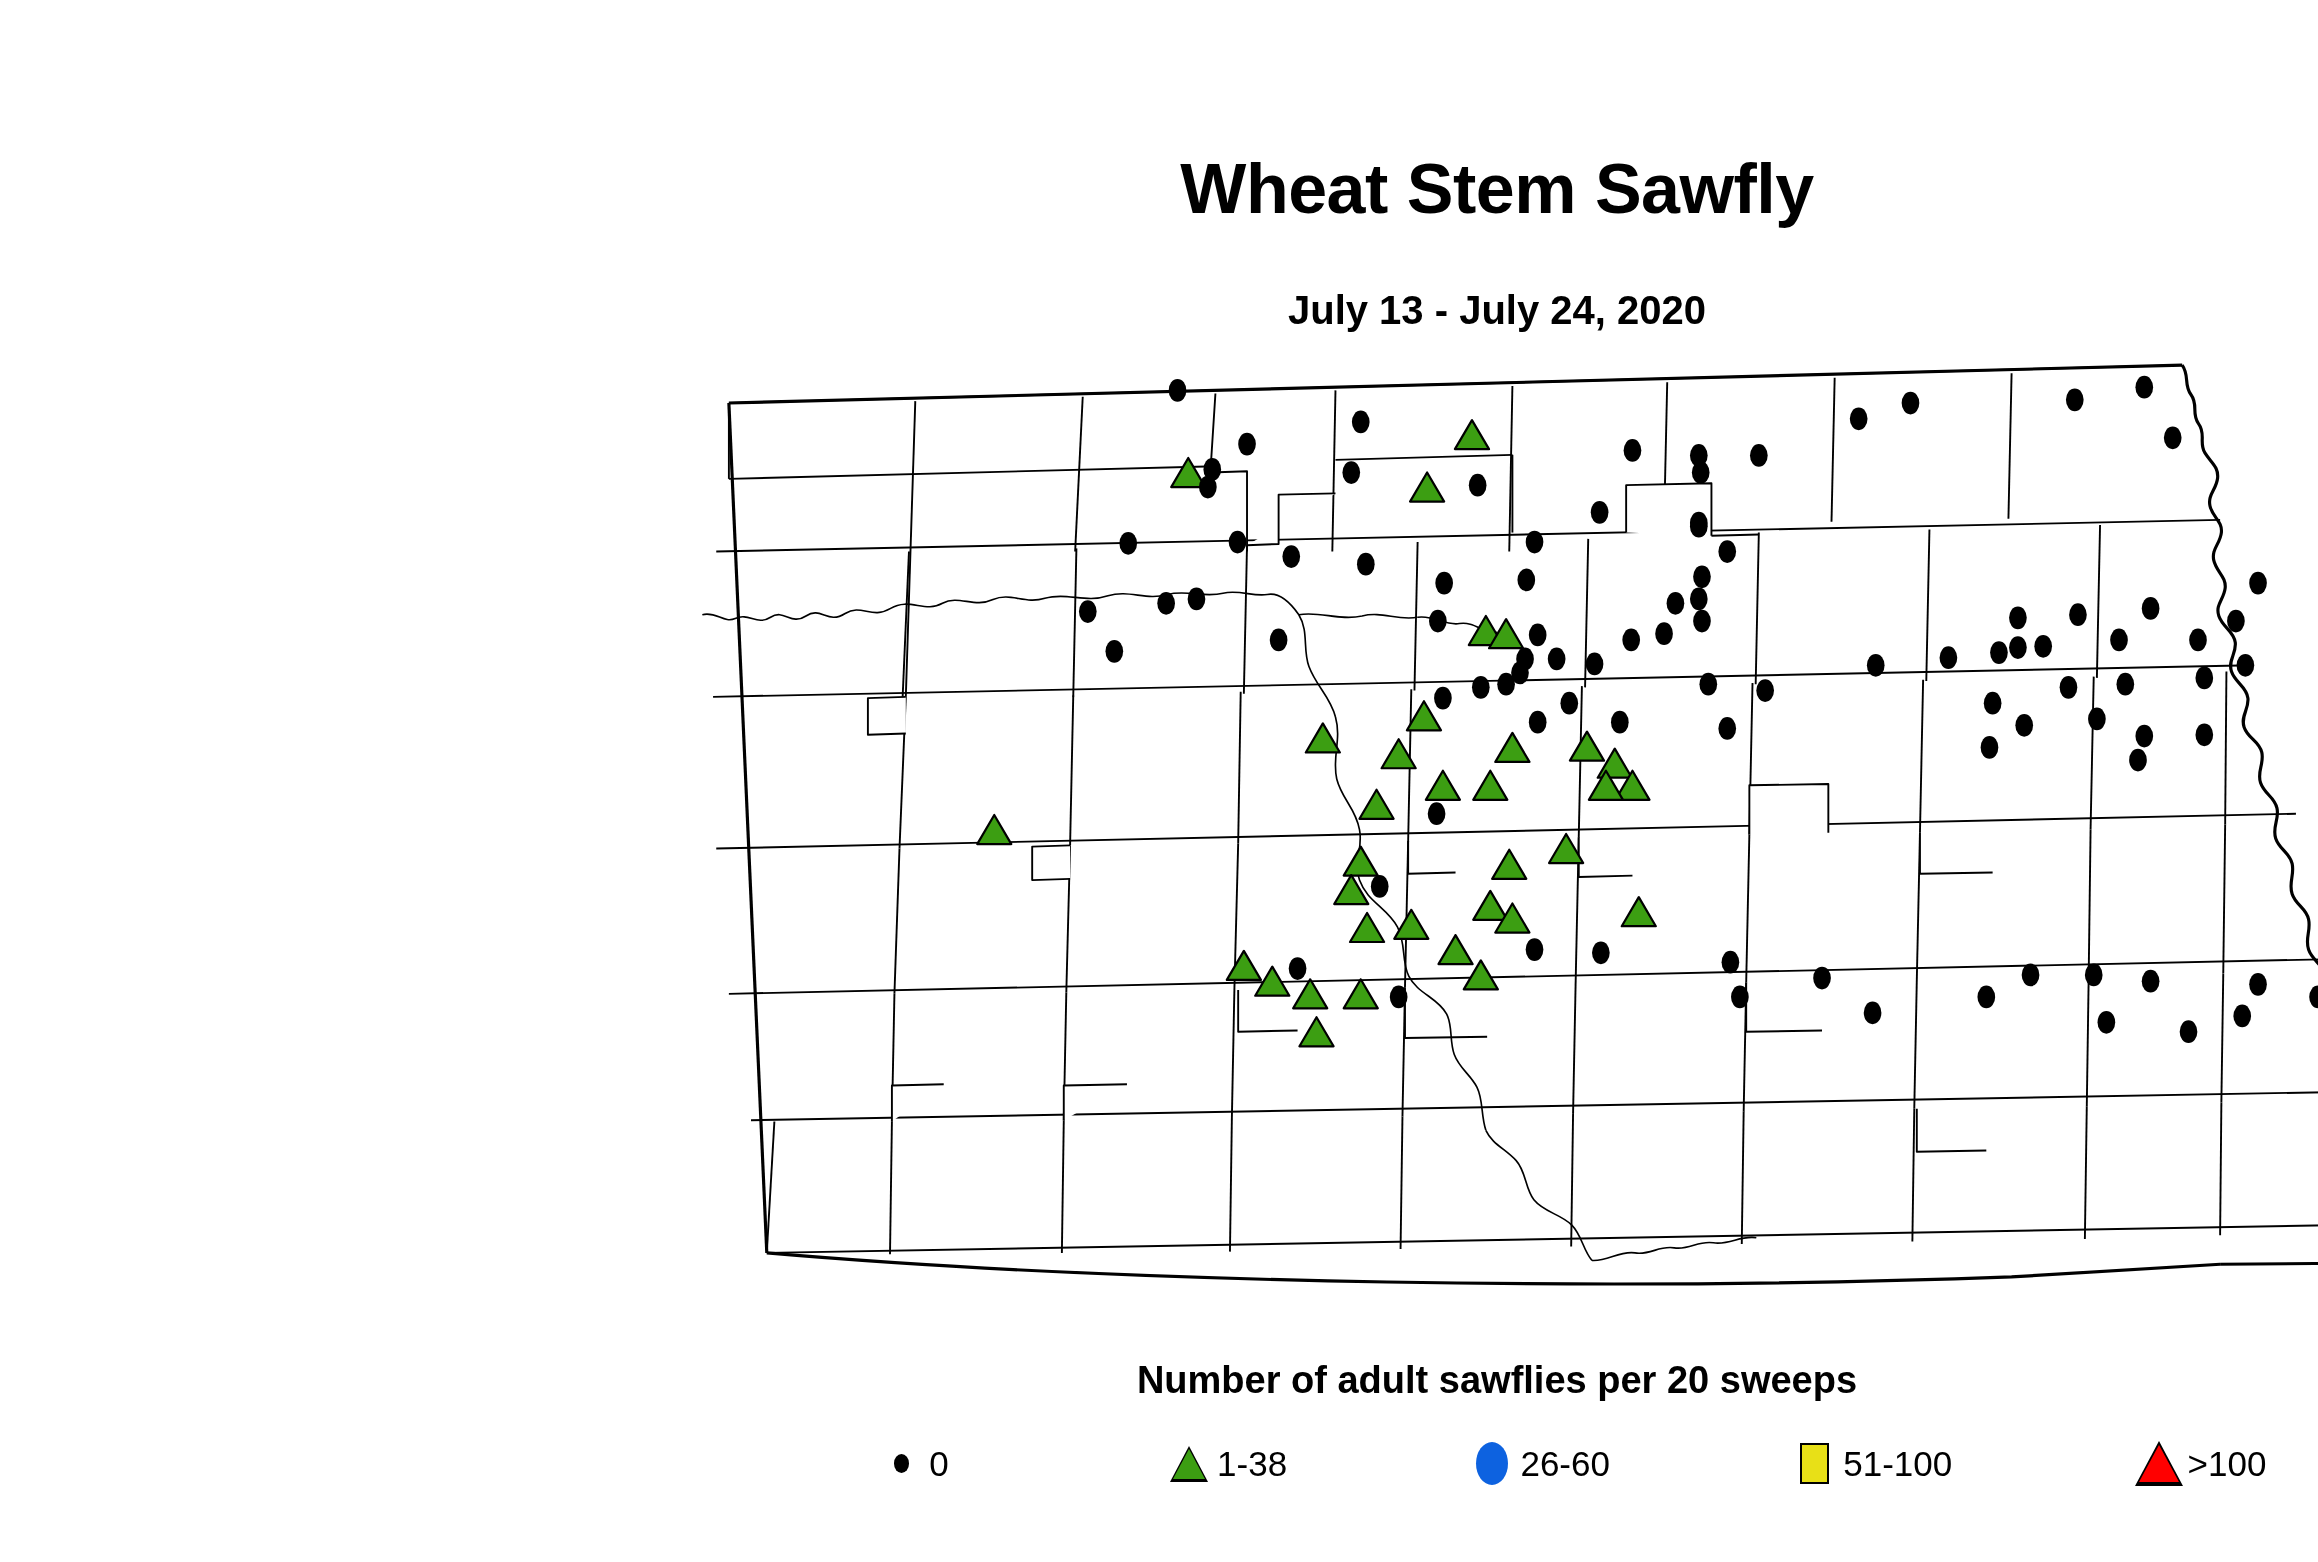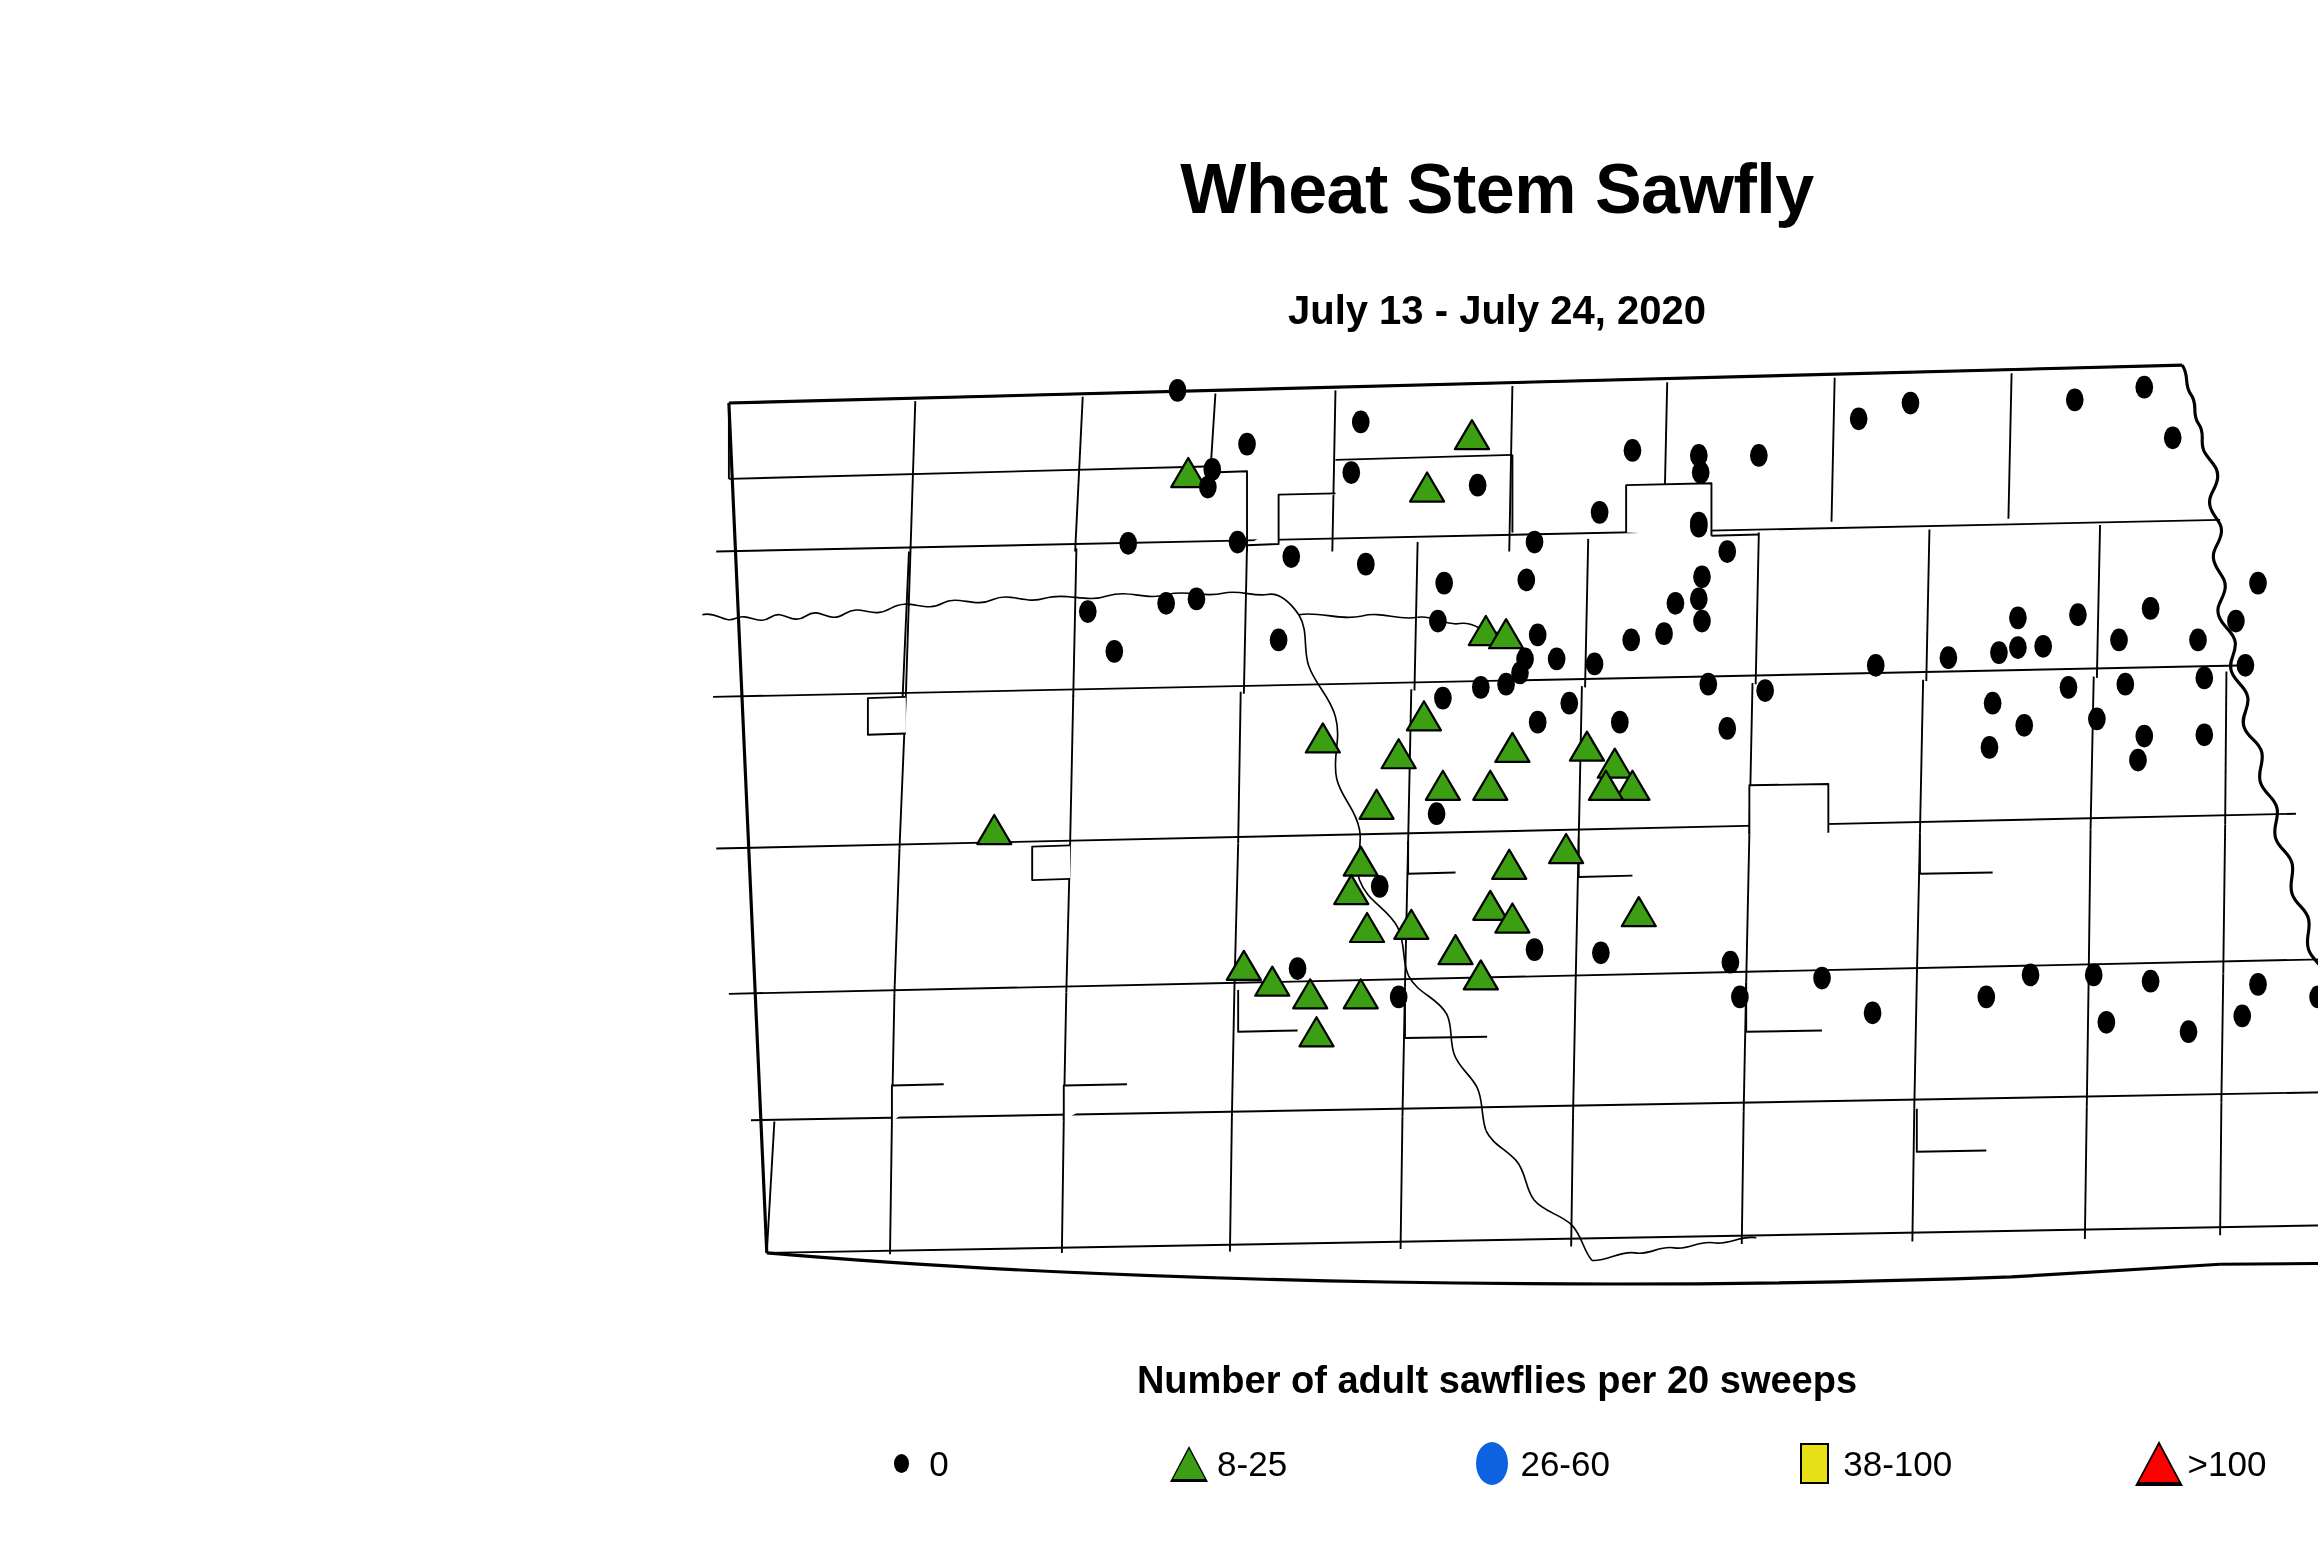--- a/index.html
+++ b/index.html
@@ -433,37 +433,37 @@
           <i class="sym-dot"></i>
         </span>
       <span class="lbl">0</span>
     </div>
     <div class="gap-a"></div>
 
     <div class="legend-item">
       <span class="sym">
           <i class="sym-tri-green"></i>
         </span>
-      <span class="lbl">8-25</span>
+      <span class="lbl">1-38</span>
     </div>
     <div class="gap-b"></div>
 
     <div class="legend-item">
       <span class="sym">
           <i class="sym-circle-blue"></i>
         </span>
       <span class="lbl">26-60</span>
     </div>
     <div class="gap-c"></div>
 
     <div class="legend-item">
       <span class="sym">
           <i class="sym-square-yellow"></i>
         </span>
-      <span class="lbl">38-100</span>
+      <span class="lbl">51-100</span>
     </div>
     <div class="gap-d"></div>
 
     <div class="legend-item">
       <span class="sym">
           <i class="sym-tri-red"></i>
         </span>
       <span class="lbl">&gt;100</span>
     </div>
 

